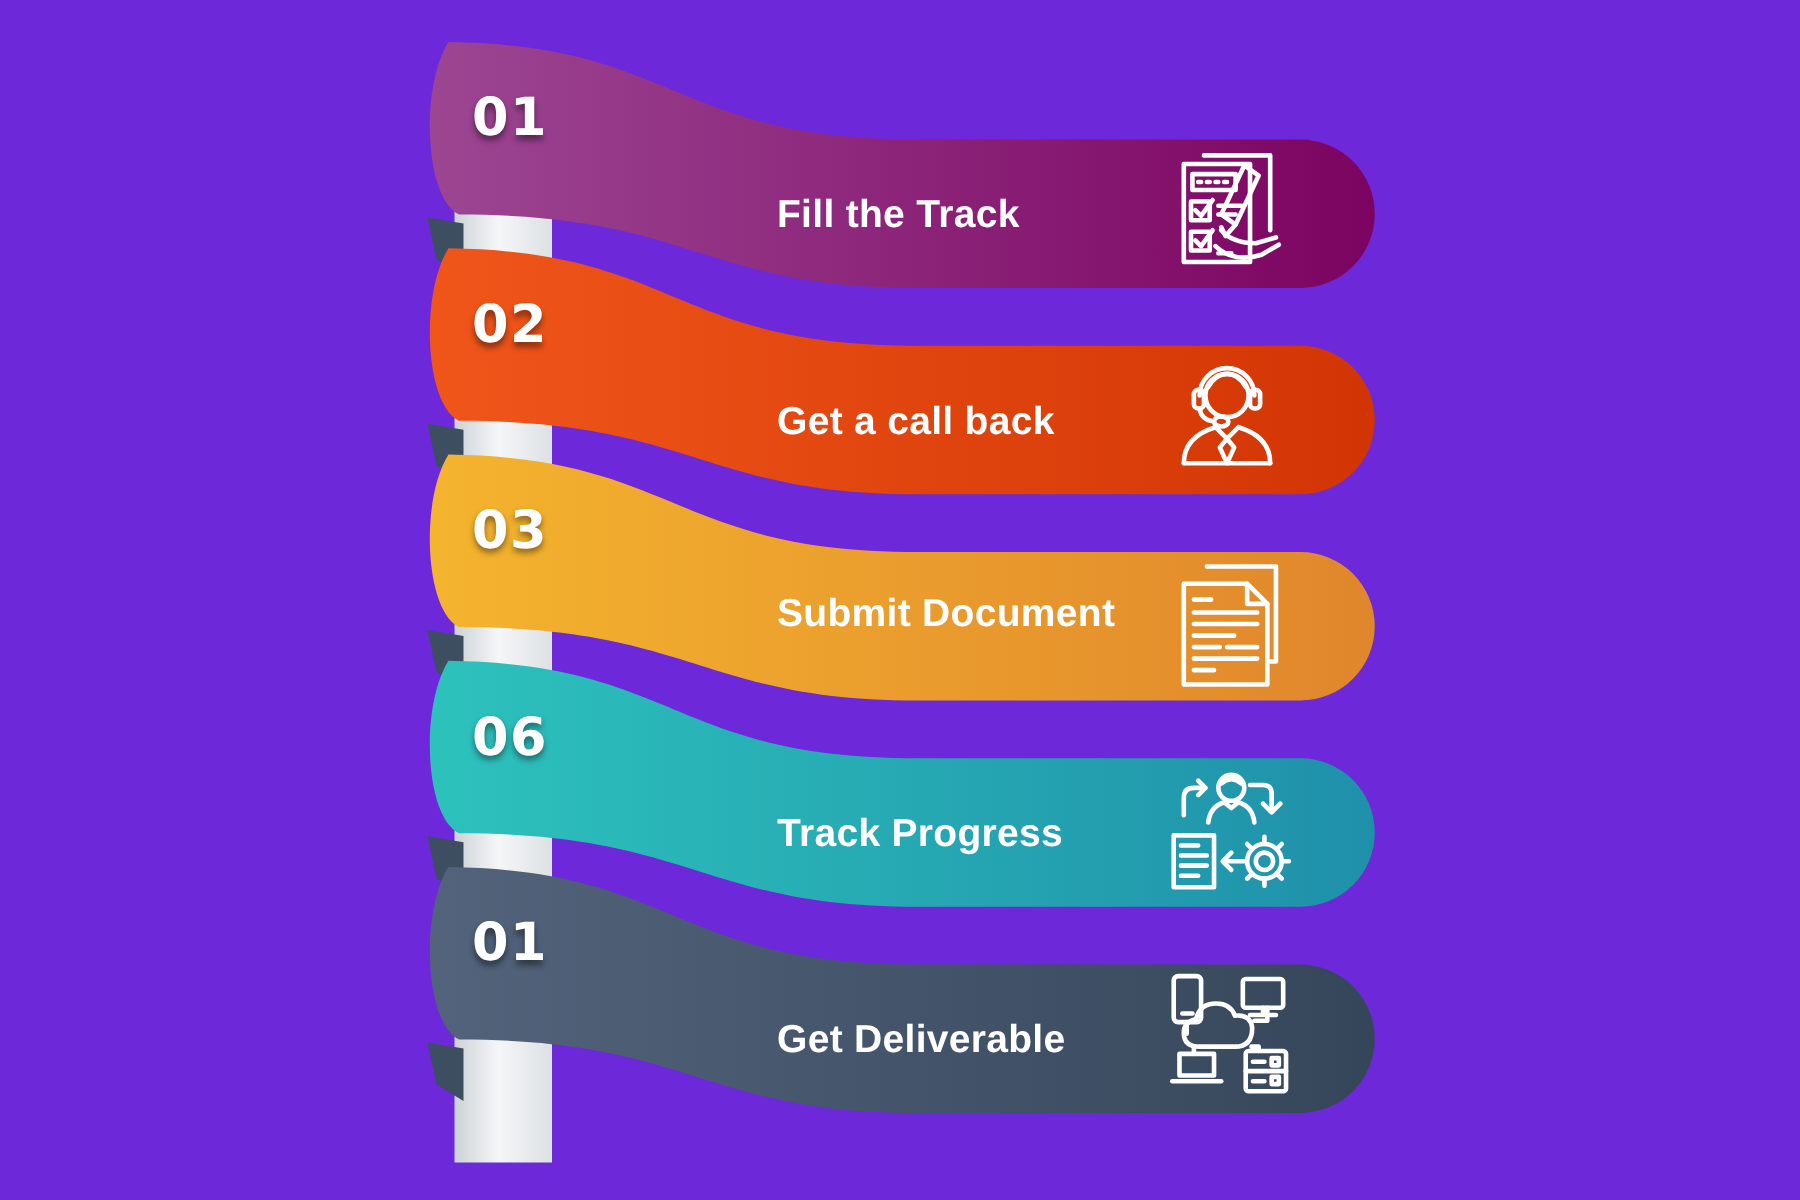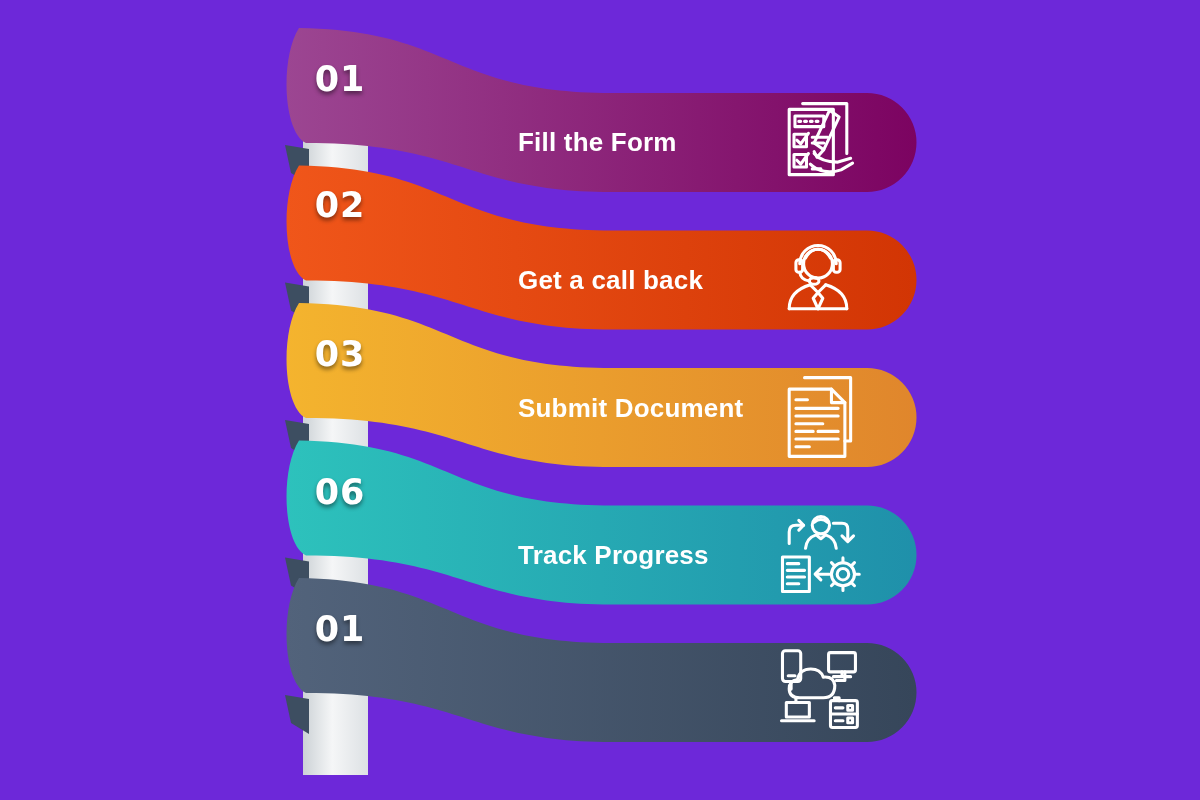--- a/index.html
+++ b/index.html
@@ -74,29 +74,30 @@
     <use href="#foldShape" class="fold" transform="translate(0,550)" fill="#3d4e61"></use>
 
     <use href="#ribbonShape" fill="url(#grad0)"></use>
     <use href="#ribbonShape" fill="url(#grad1)" transform="translate(0,137.5)"></use>
     <use href="#ribbonShape" fill="url(#grad2)" transform="translate(0,275)"></use>
     <use href="#ribbonShape" fill="url(#grad3)" transform="translate(0,412.5)"></use>
     <use href="#ribbonShape" fill="url(#grad4)" transform="translate(0,550)"></use>
   </svg>
 
   <div class="step-number" style="top:62px">01</div>
-  <div class="step-number" style="top:188px">02</div>
+  <div class="step-number" style="top:200px">02</div>
   <div class="step-number" style="top:337px">03</div>
   <div class="step-number" style="top:475px">06</div>
   <div class="step-number" style="top:612px">01</div>
 
-  <div class="step-label" style="top:126px">Fill the Form</div>
+  <div class="step-label" style="top:126px">Fill the Track</div>
   <div class="step-label" style="top:264px">Get a call back</div>
   <div class="step-label" style="top:392px">Submit Document</div>
   <div class="step-label" style="top:539px">Track Progress</div>
+  <div class="step-label" style="top:676px">Get Deliverable</div>
 
   <div class="step-icon" style="top:94px">
     <svg viewBox="0 0 100 100">
       <g class="ic">
         <path d="M34 10 H80 V62"></path>
         <rect x="20" y="16" width="46" height="68"></rect>
         <rect x="26" y="23" width="30" height="11"></rect>
         <line x1="30" y1="28.5" x2="52" y2="28.5" stroke-dasharray="2 4"></line>
         <rect x="25" y="42" width="13" height="13"></rect>
         <path d="M28 48 l4 4 8 -11"></path>

